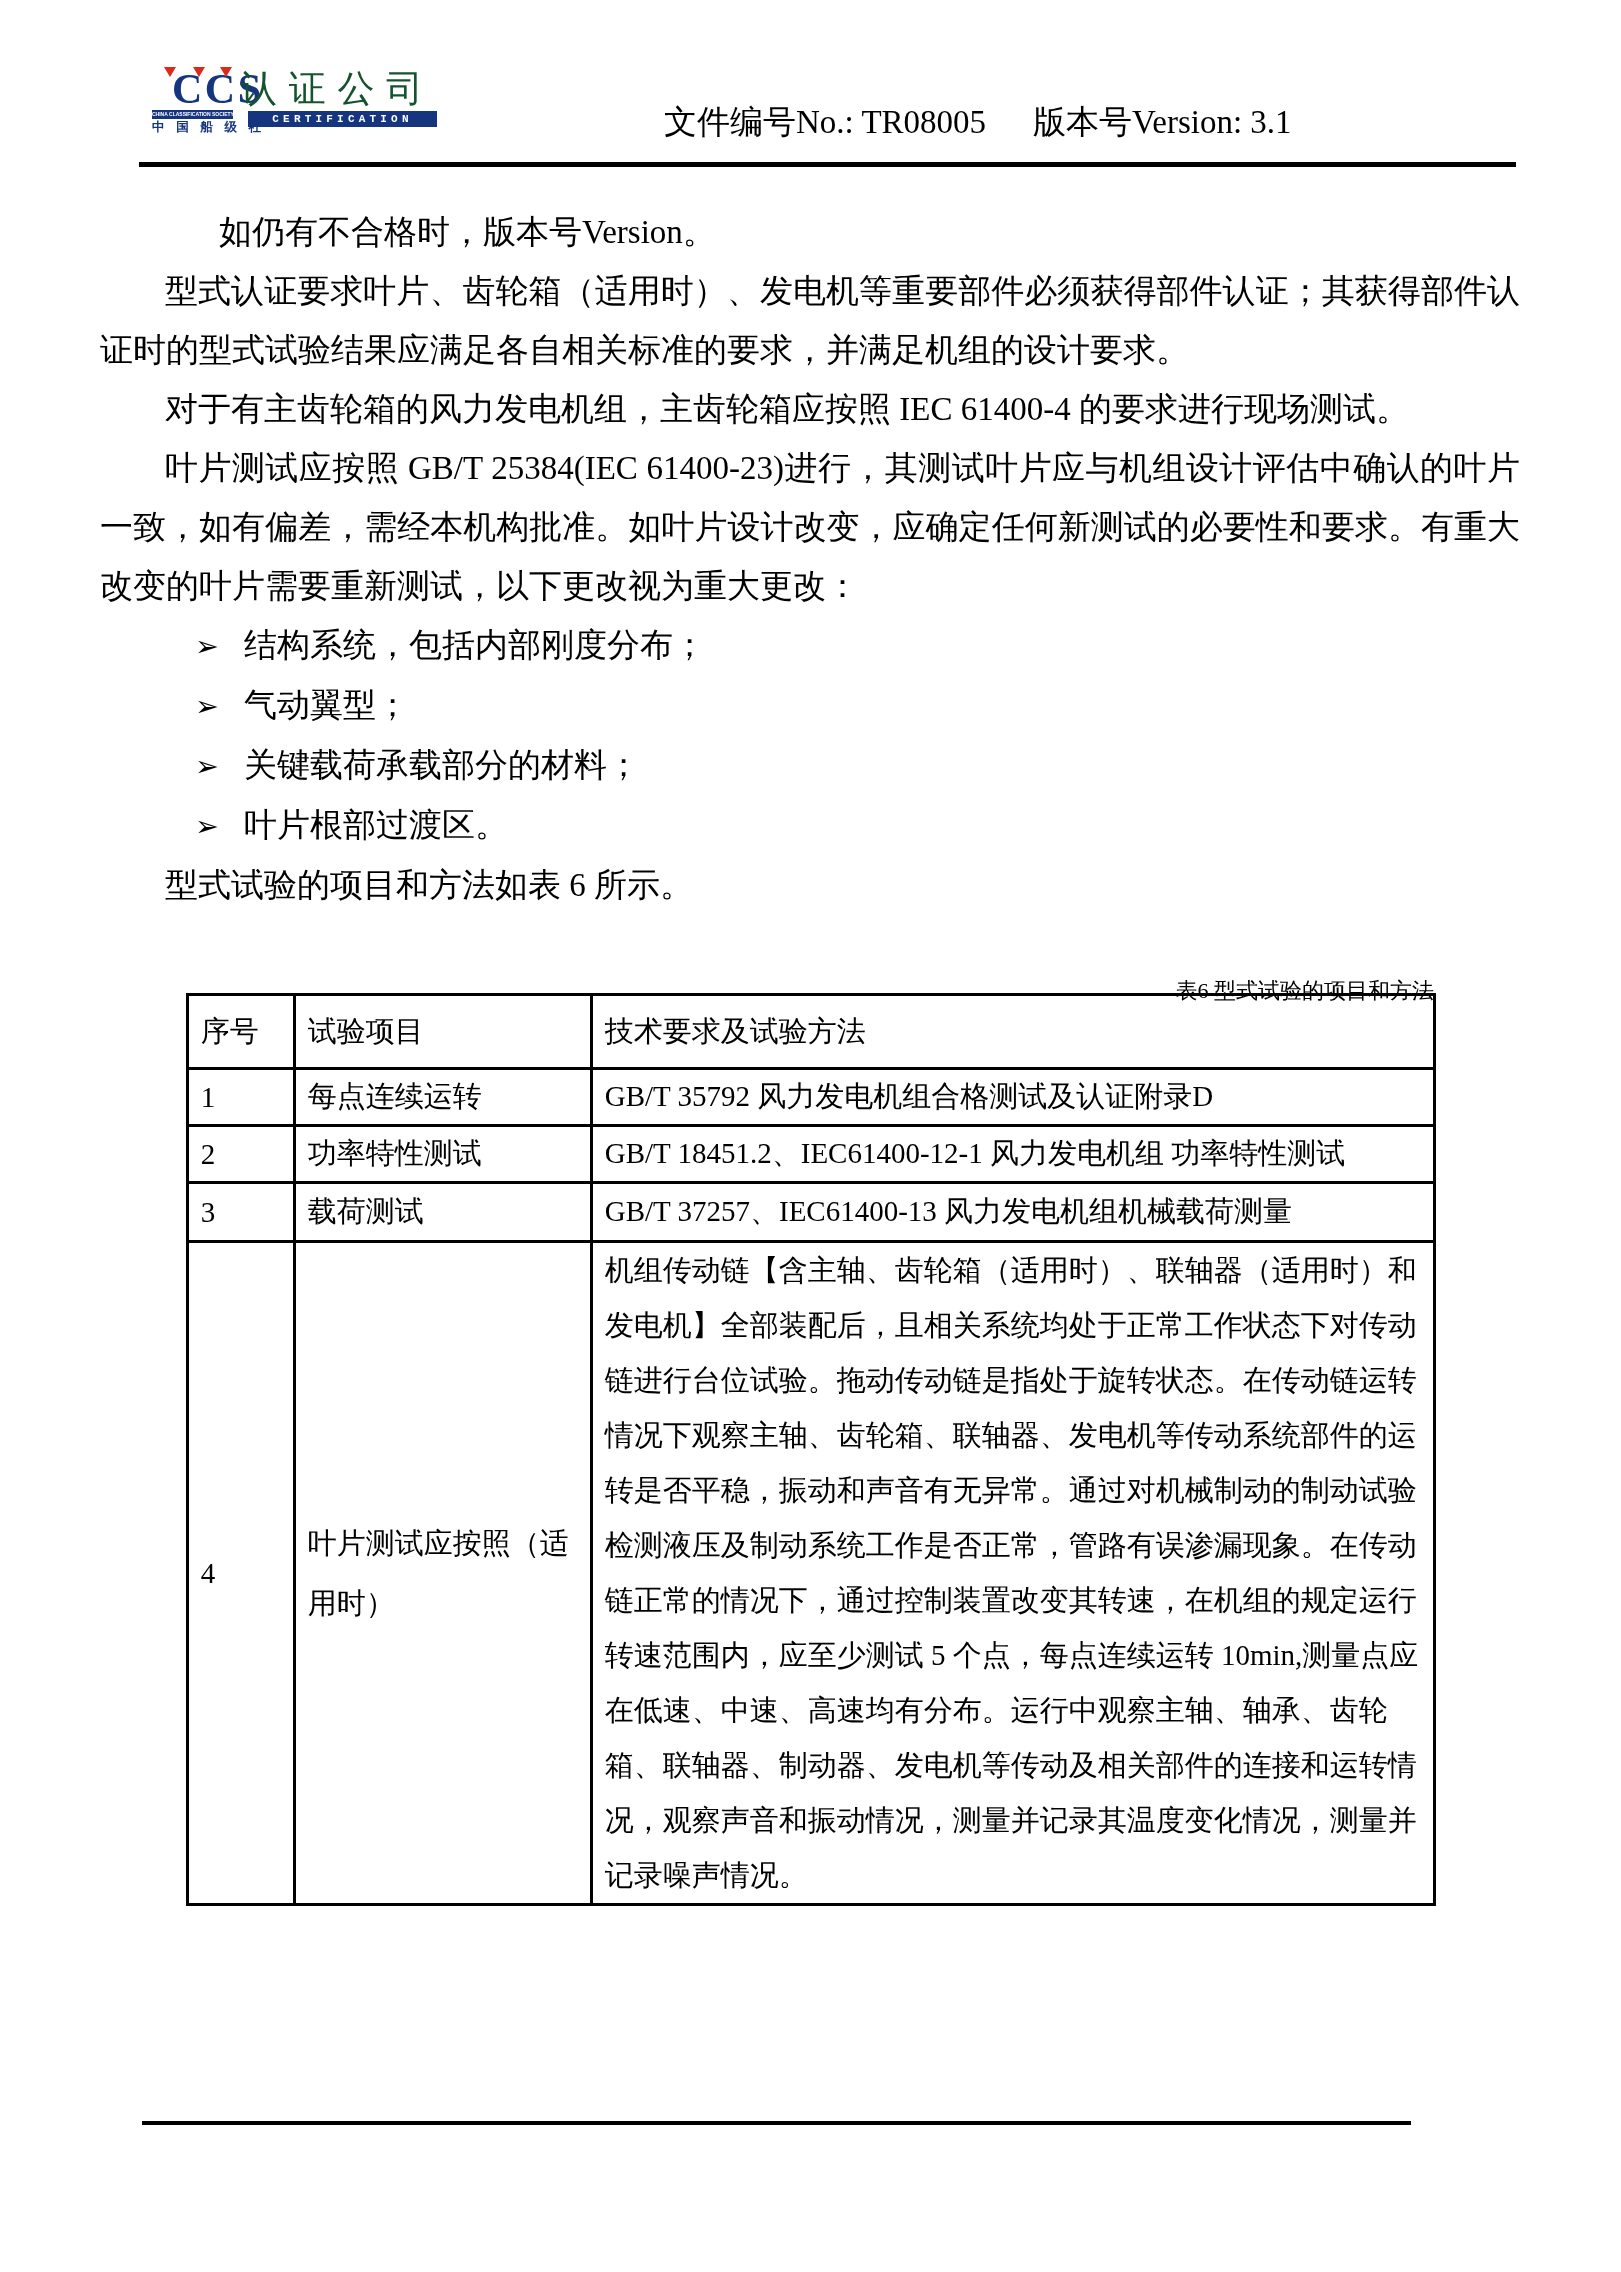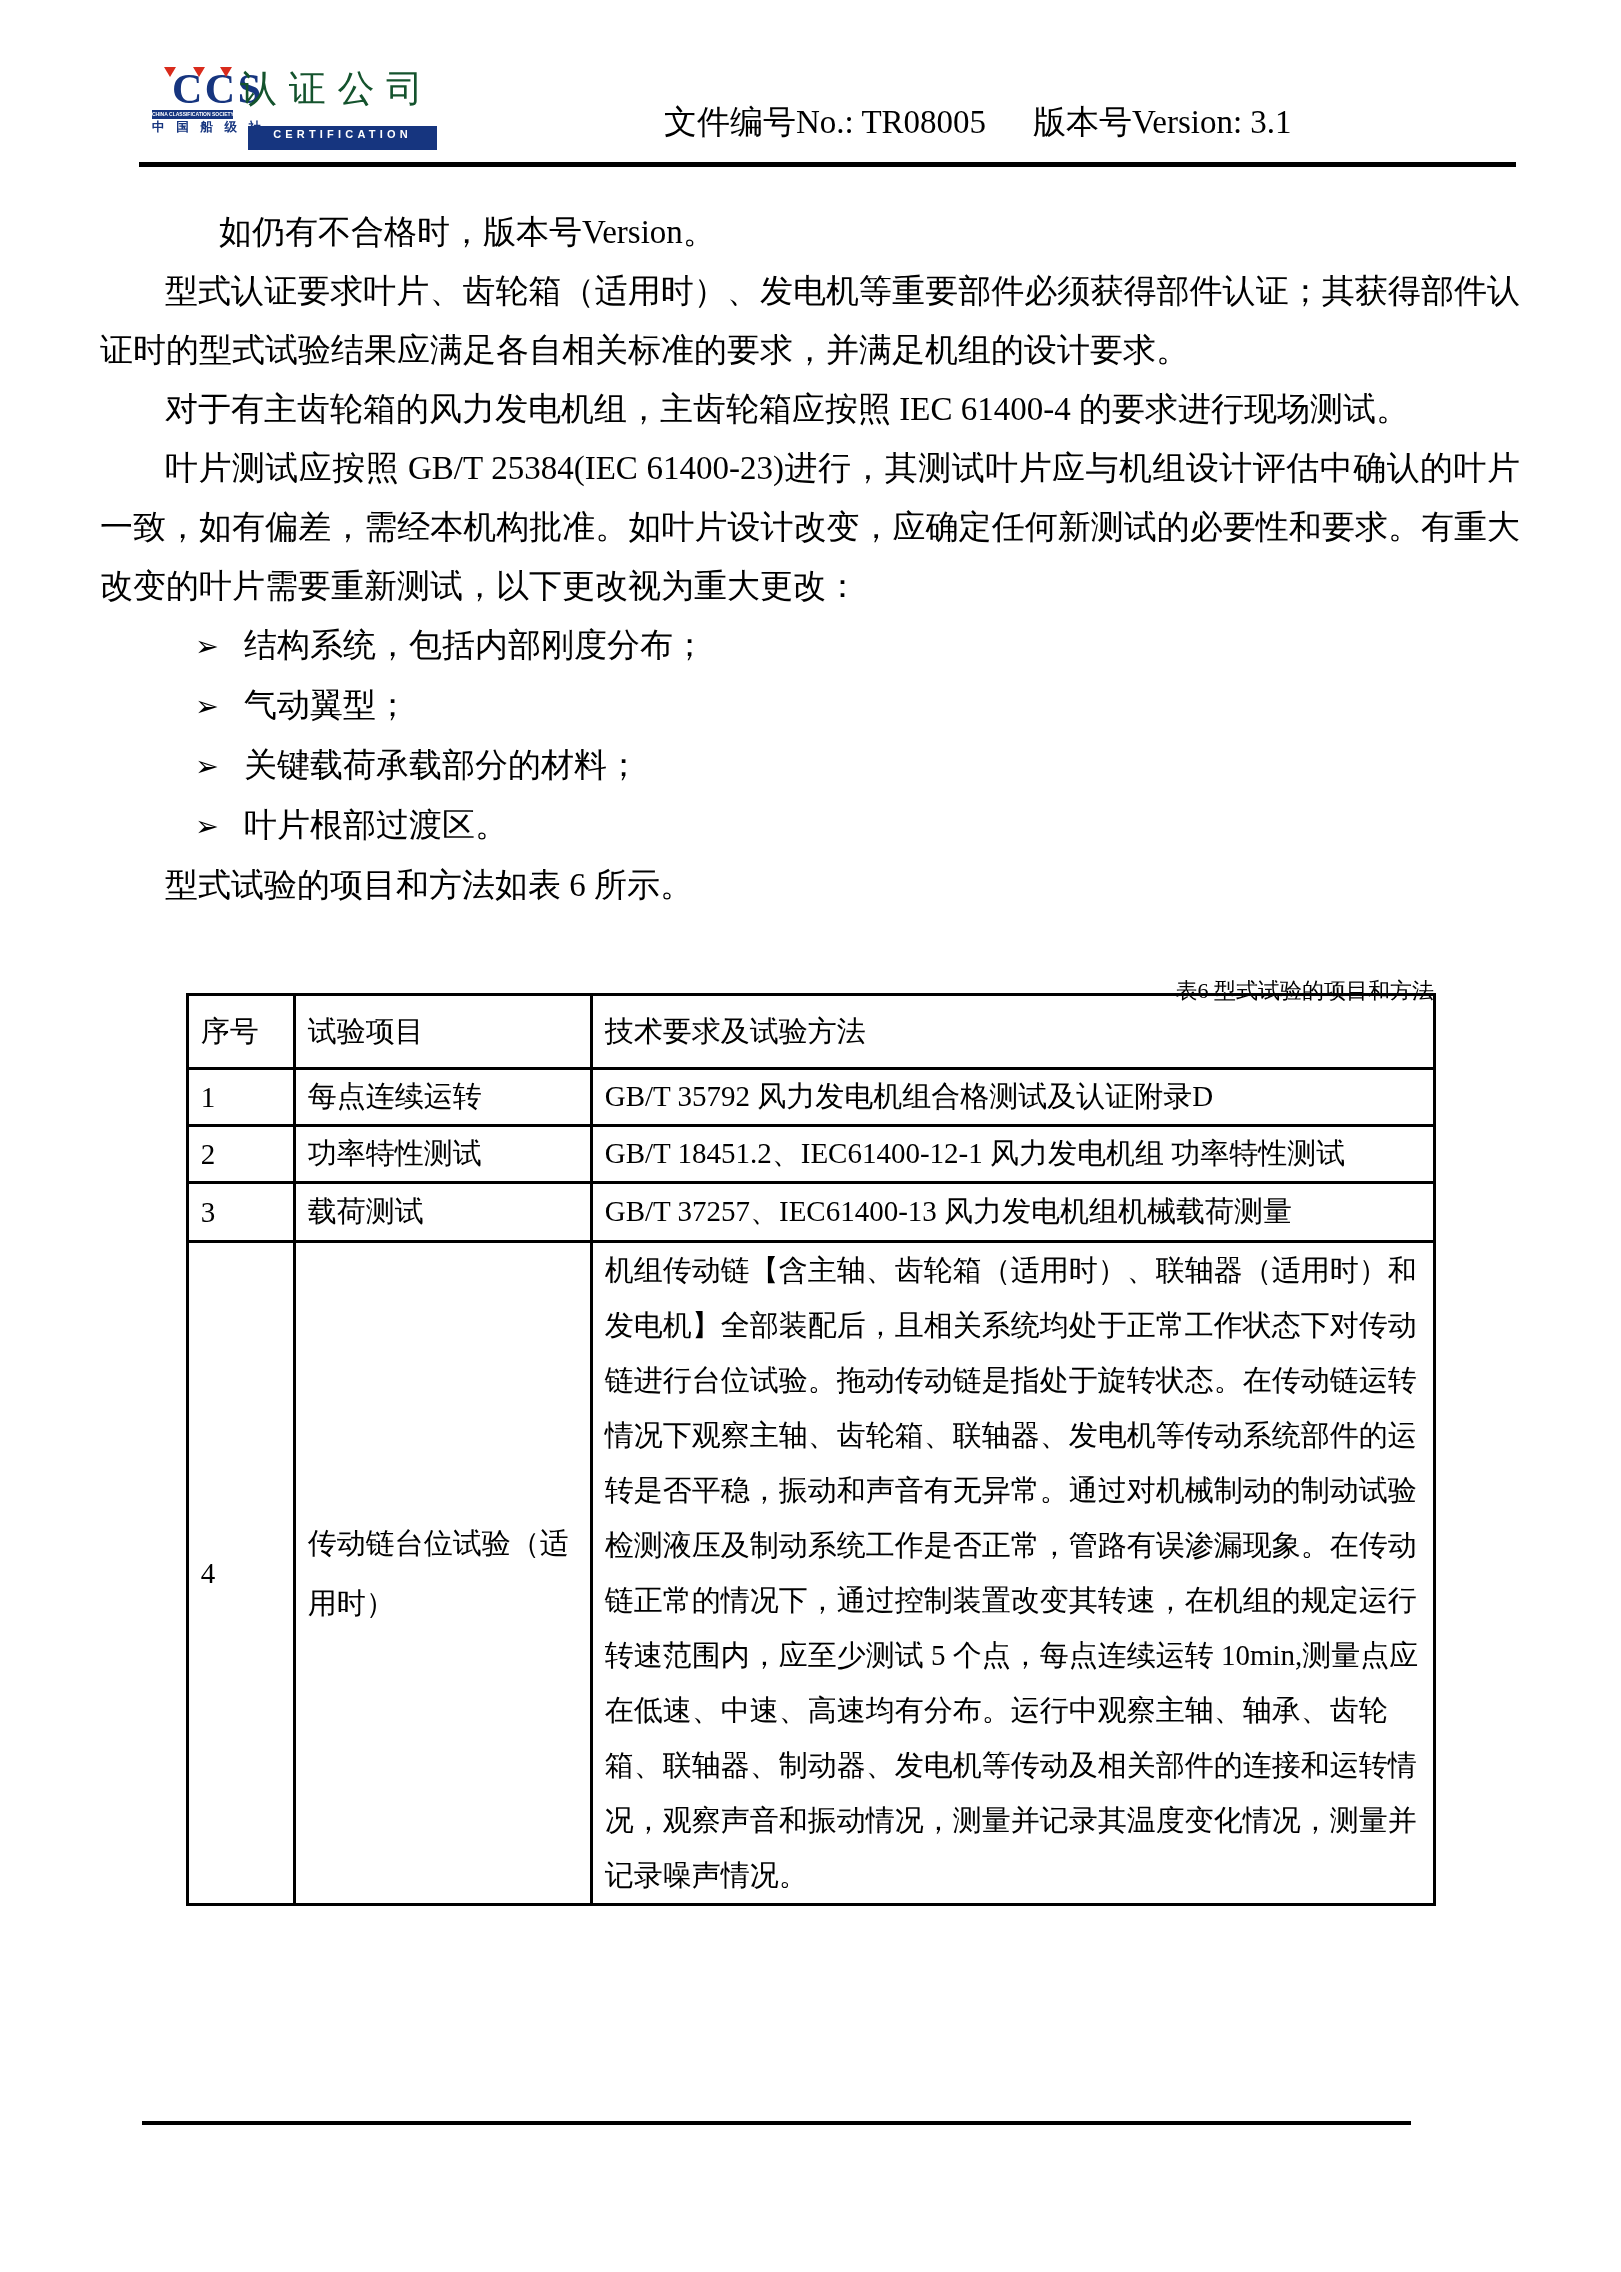--- a/index.html
+++ b/index.html
@@ -39,25 +39,25 @@
     position:absolute;left:152px;top:119px;width:84px;
     color:#16357f;font-weight:bold;font-size:12.6px;letter-spacing:4.2px;
     white-space:nowrap;
   }
   .brand-cn{
     position:absolute;left:240px;top:69px;
     font-size:37px;font-weight:normal;color:#14532d;letter-spacing:11.7px;
     line-height:40px;white-space:nowrap;
   }
   .cert-bar{
-    position:absolute;left:248px;top:111px;width:189px;height:24px;
+    position:absolute;left:248px;top:111px;width:189px;height:16px;
     background:#16357f;color:#fff;
-    font-family:Liberation Sans, sans-serif;font-weight:bold;
+    font-family:Liberation Mono, monospace;font-weight:bold;
     font-size:11px;letter-spacing:4.2px;text-align:center;line-height:16px;
-    white-space:nowrap;overflow:hidden;margin-top:15px;
+    white-space:nowrap;overflow:hidden;
   }
   .header-meta{
     position:absolute;left:664px;top:102px;
     font-size:33px;line-height:40px;white-space:nowrap;
   }
   .header-meta span{margin-right:47px;}
   .header-rule{
     position:absolute;left:139px;top:162px;width:1377px;height:5px;background:#000;
   }
   
@@ -171,21 +171,21 @@
       <td>功率特性测试</td>
       <td>GB/T 18451.2、IEC61400-12-1 风力发电机组 功率特性测试</td>
     </tr>
     <tr class="r3">
       <td>3</td>
       <td>载荷测试</td>
       <td>GB/T 37257、IEC61400-13 风力发电机组机械载荷测量</td>
     </tr>
     <tr class="r4">
       <td>4</td>
-      <td class="wrapcell">传动链台位试验（适用时）</td>
+      <td class="wrapcell">叶片测试应按照（适用时）</td>
       <td class="longcell">机组传动链【含主轴、齿轮箱（适用时）、联轴器（适用时）和发电机】全部装配后，且相关系统均处于正常工作状态下对传动链进行台位试验。拖动传动链是指处于旋转状态。在传动链运转情况下观察主轴、齿轮箱、联轴器、发电机等传动系统部件的运转是否平稳，振动和声音有无异常。通过对机械制动的制动试验检测液压及制动系统工作是否正常，管路有误渗漏现象。在传动链正常的情况下，通过控制装置改变其转速，在机组的规定运行转速范围内，应至少测试 5 个点，每点连续运转 10min,测量点应在低速、中速、高速均有分布。运行中观察主轴、轴承、齿轮箱、联轴器、制动器、发电机等传动及相关部件的连接和运转情况，观察声音和振动情况，测量并记录其温度变化情况，测量并记录噪声情况。</td>
     </tr>
   </tbody>
     </table>
 
   <div class="footer-rule"></div>
 
 </div>
 
 

